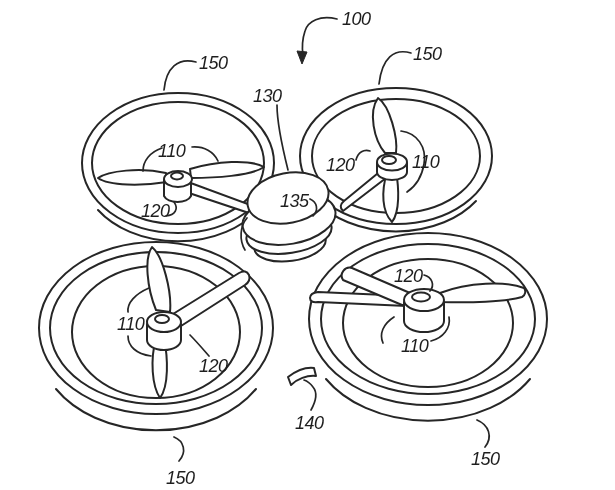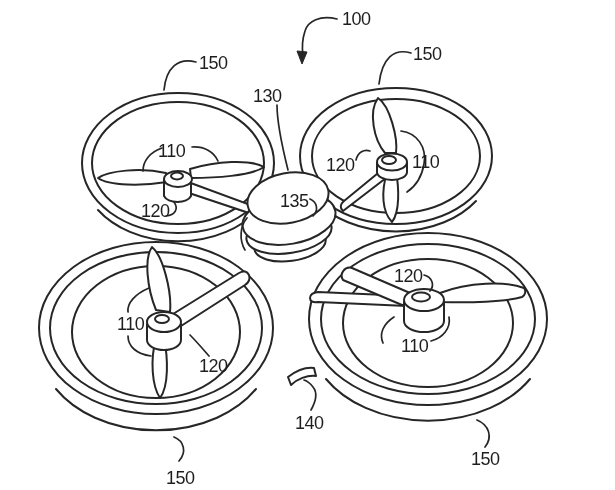--- a/index.html
+++ b/index.html
@@ -1,18 +1,19 @@
 <!DOCTYPE html>
 <html><head>
 <meta charset="utf-8">
 <style>
   html,body{margin:0;padding:0;background:#ffffff;}
   .figure-wrap{
     position:relative;width:615px;height:490px;background:#ffffff;overflow:hidden;
     font-family:"Liberation Sans", sans-serif;
+    font-style:italic;
   }
   svg{display:block;}
   .ln{fill:none;stroke:#262626;stroke-width:2;stroke-linecap:round;stroke-linejoin:round;}
   .ln-thin{fill:none;stroke:#262626;stroke-width:1.7;stroke-linecap:round;stroke-linejoin:round;}
   .solid{fill:#ffffff;stroke:#262626;stroke-width:2;stroke-linecap:round;stroke-linejoin:round;}
   .ref-label{
     font-family:"Liberation Sans", sans-serif;
     font-size:18px;letter-spacing:-0.5px;fill:#1e1e1e;
   }
   .arrowhead{fill:#262626;stroke:#262626;stroke-width:1;}

